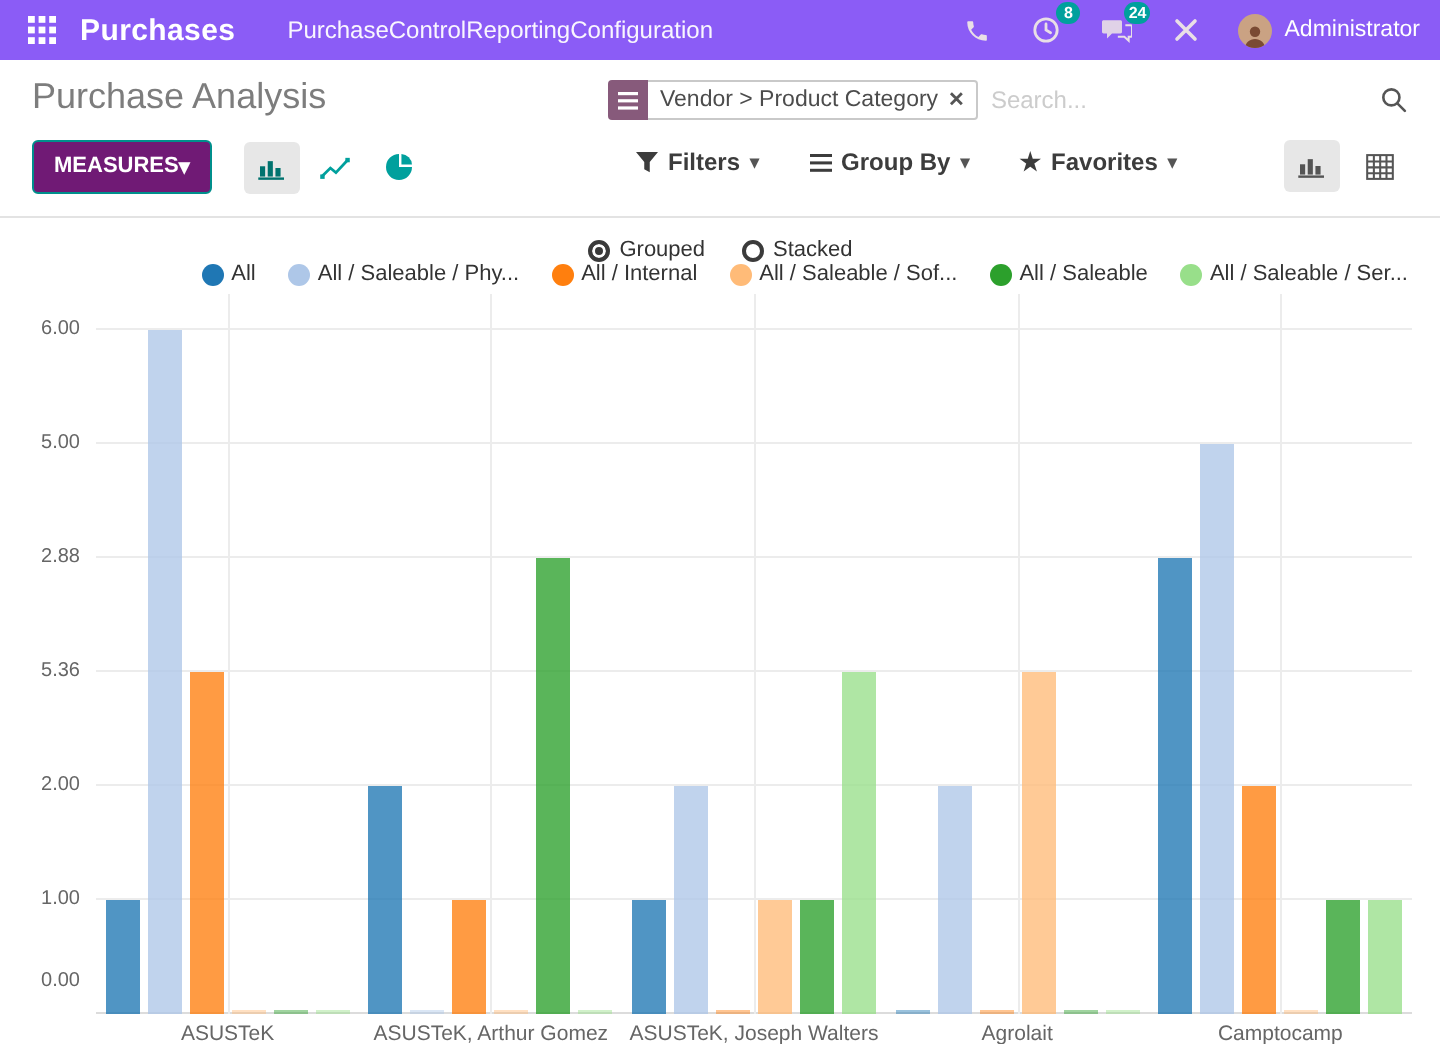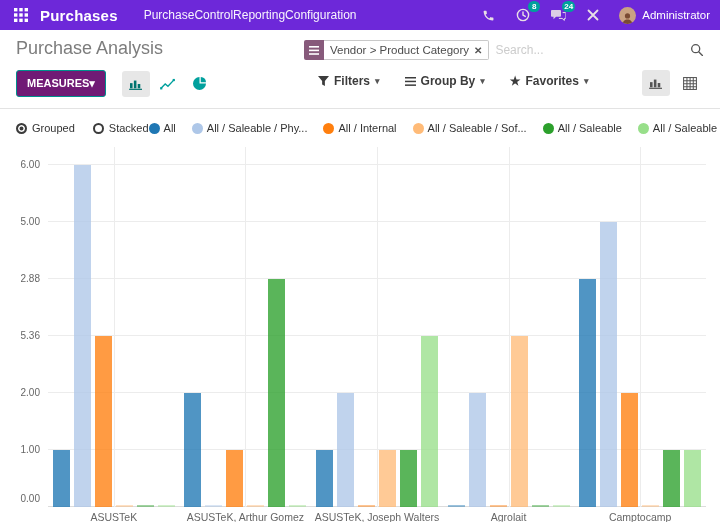--- a/index.html
+++ b/index.html
@@ -1,20 +1,20 @@
 <!DOCTYPE html>
 <html><head>
 <meta charset="utf-8">
 <style>
   * { margin:0; padding:0; box-sizing:border-box; }
   html,body { width:720px; height:522px; overflow:hidden; background:#fff;
               font-family:"Liberation Sans", sans-serif; }
 
   
-  .navbar { height:30px; background:#6d28d9; display:flex; align-items:center;
+  .navbar { height:30px; background:#8b5cf6; display:flex; align-items:center;
             padding:0 10px; color:#fff; }
   .apps-btn { width:22px; height:22px; display:flex; align-items:center; justify-content:center;
               margin-right:8px; cursor:pointer; }
   .app-name { font-size:15px; font-weight:bold; margin-right:26px; letter-spacing:.2px; }
   .nav-menu { display:flex; font-size:12px; }
   .nav-menu .nav-item { cursor:pointer; opacity:.95; }
   .nav-right { margin-left:auto; display:flex; align-items:center; gap:17px; }
   .systray-icon { position:relative; width:18px; height:16px; display:flex;
                   align-items:center; justify-content:center; cursor:pointer; color:#e9dfe6; }
   .badge { position:absolute; top:-6px; right:-8px; background:#00A09D; color:#fff;
@@ -53,21 +53,21 @@
   .icon-btn.active { background:#e7e7e7; color:#00736f; }
   .mid-tools { position:absolute; left:302px; top:4px; display:flex; align-items:center;
                gap:25px; font-size:12px; color:#3c3c3c; font-weight:bold; }
   .dropdown { display:flex; align-items:center; gap:5px; cursor:pointer; }
   .dropdown .caret { font-size:9px; color:#555; }
   .right-tools { position:absolute; right:0; top:0; display:flex; align-items:center; gap:6px; }
   .icon-btn.gray { color:#555; }
 
   
   .chart-section { padding:10px 12px 0 12px; }
-  .options-row { display:flex; align-items:center; padding:0 4px; height:18px; }
+  .options-row { display:flex; align-items:center; padding:0 4px; height:18px;flex-direction:column; }
   .radio-group { display:flex; align-items:center; gap:18px; font-size:11px; color:#333; }
   .radio { display:flex; align-items:center; gap:5px; cursor:pointer; }
   .radio-dot { width:11px; height:11px; border-radius:50%; border:2px solid #3b3b3b; background:#fff; }
   .radio-dot.checked { background:#3b3b3b; box-shadow:inset 0 0 0 1.5px #fff; }
   .legend { margin-left:auto; display:flex; align-items:center; gap:16px; font-size:11px; color:#333; }
   .legend-item { display:flex; align-items:center; gap:4px; cursor:pointer; white-space:nowrap; }
   .legend-dot { width:11px; height:11px; border-radius:50%; }
 
   .chart-wrap { position:relative; margin-top:10px; height:382px; }
   .y-axis { position:absolute; left:0; top:0; width:30px; height:360px; }
@@ -287,21 +287,21 @@
         </span>
         <span class="legend-item">
           <span class="legend-dot" style="background: rgb(152, 223, 138);"></span>
           <span>All / Saleable / Ser...</span>
         </span>
       </div>
   </div>
 
   <div class="chart-wrap">
     <div class="y-axis" id="y-axis">
-        <span class="y-tick" style="bottom: 8px; text-align: center;">0.00</span>
+        <span class="y-tick" style="bottom: 16px; text-align: center;">0.00</span>
         <span class="y-tick" style="bottom: 57px;">1.00</span>
         <span class="y-tick" style="bottom: 114px;">2.00</span>
         <span class="y-tick" style="bottom: 171px;">5.36</span>
         <span class="y-tick" style="bottom: 228px;">2.88</span>
         <span class="y-tick" style="bottom: 285px;">5.00</span>
         <span class="y-tick" style="bottom: 342px;">6.00</span>
       </div>
     <div class="plot" id="plot">
         <div class="axis-line" style="bottom: 0px;"></div>
         <div class="gridline-h" style="bottom: 57px;"></div>

